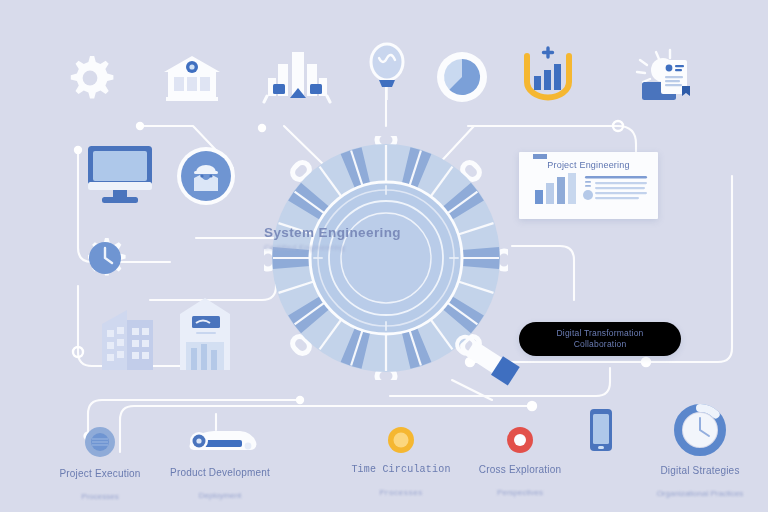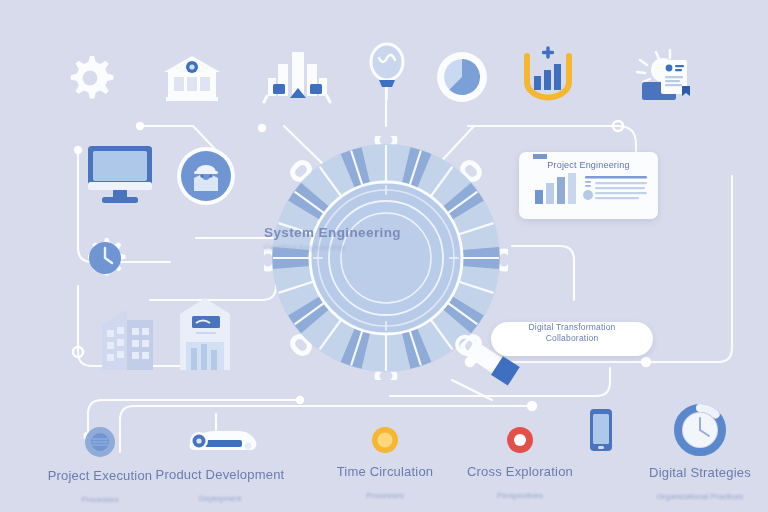--- a/index.html
+++ b/index.html
@@ -14,21 +14,21 @@
   
   .net{position:absolute;inset:0;}
 
   
   .tile{position:absolute;display:flex;flex-direction:column;align-items:center;}
   .tile svg{display:block;}
 
   
   .leaf{position:absolute;width:130px;display:flex;flex-direction:column;align-items:center;}
   .leaf .lbl{
-    margin-top:9px;font-size:13px;color:#6a7bb0;text-align:center;
+    margin-top:9px;font-size:10px;color:#6a7bb0;text-align:center;
     letter-spacing:.2px;filter:blur(.55px);line-height:1.25;
   }
   .leaf .sub{
     font-size:8px;color:#9aa6cf;text-align:center;filter:blur(.9px);
     line-height:1.3;margin-top:11px;
   }
 
   
   .wheel{position:absolute;left:264px;top:136px;width:244px;height:244px;}
   .hubtxt{
@@ -40,34 +40,34 @@
     filter:blur(.7px);font-weight:600;
   }
   .hubtxt .t2{
     font-size:8px;color:#a6b2d6;letter-spacing:.3px;
     filter:blur(1.1px);margin-top:3px;
   }
 
   
   .card{
     position:absolute;left:519px;top:152px;width:139px;height:67px;
-    background:#fbfcfe;border-radius:7px;
+    background:#fbfcfe;border-radius:1px;
     box-shadow:0 2px 7px rgba(90,110,160,.18);
   }
   .card .ct{
     position:absolute;left:0;right:0;top:8px;text-align:center;
     font-size:9px;color:#5d74b0;filter:blur(.5px);letter-spacing:.2px;
   }
 
   
   .pill{
-    position:absolute;left:491px;top:322px;width:162px;height:34px;
-    background:#ffffff;border-radius:17px;
+    position:absolute;left:519px;top:322px;width:162px;height:34px;
+    background:#000000;border-radius:17px;
     box-shadow:0 2px 6px rgba(90,110,160,.16);
-    display:flex;align-items:flex-start;justify-content:center;
+    display:flex;align-items:center;justify-content:center;
   }
   .pill .pt{
     font-size:8.5px;color:#6a7cb4;text-align:center;line-height:1.35;
     filter:blur(.55px);letter-spacing:.2px;
   }
 </style>
 </head>
 <body>
 
 <div class="stage">
@@ -412,21 +412,21 @@
       <rect x="22" y="16" width="38" height="7" rx="2" fill="#3f6fc0"></rect>
       <circle cx="17" cy="17" r="9" fill="#fbfcfe"></circle>
       <circle cx="17" cy="17" r="6.5" fill="#4a74bd"></circle>
       <circle cx="17" cy="17" r="2.6" fill="#dbe6f7"></circle>
       <circle cx="66" cy="22" r="3.4" fill="#e6ecf8"></circle>
     </svg>
     <div class="lbl">Product Development</div>
     <div class="sub">Deployment</div>
   </div>
 
-  <div class="leaf" style="left:320px;top:425px;">
+  <div class="leaf" style="left:336px;top:425px;font-family:Liberation Mono, monospace;">
     <svg width="30" height="30" viewBox="0 0 30 30">
       <circle cx="15" cy="15" r="13" fill="#f5b731"></circle>
       <circle cx="15" cy="15" r="7.5" fill="#fcd77e"></circle>
     </svg>
     <div class="lbl">Time Circulation</div>
     <div class="sub">Processes</div>
   </div>
 
   <div class="leaf" style="left:455px;top:425px;">
     <svg width="30" height="30" viewBox="0 0 30 30">

